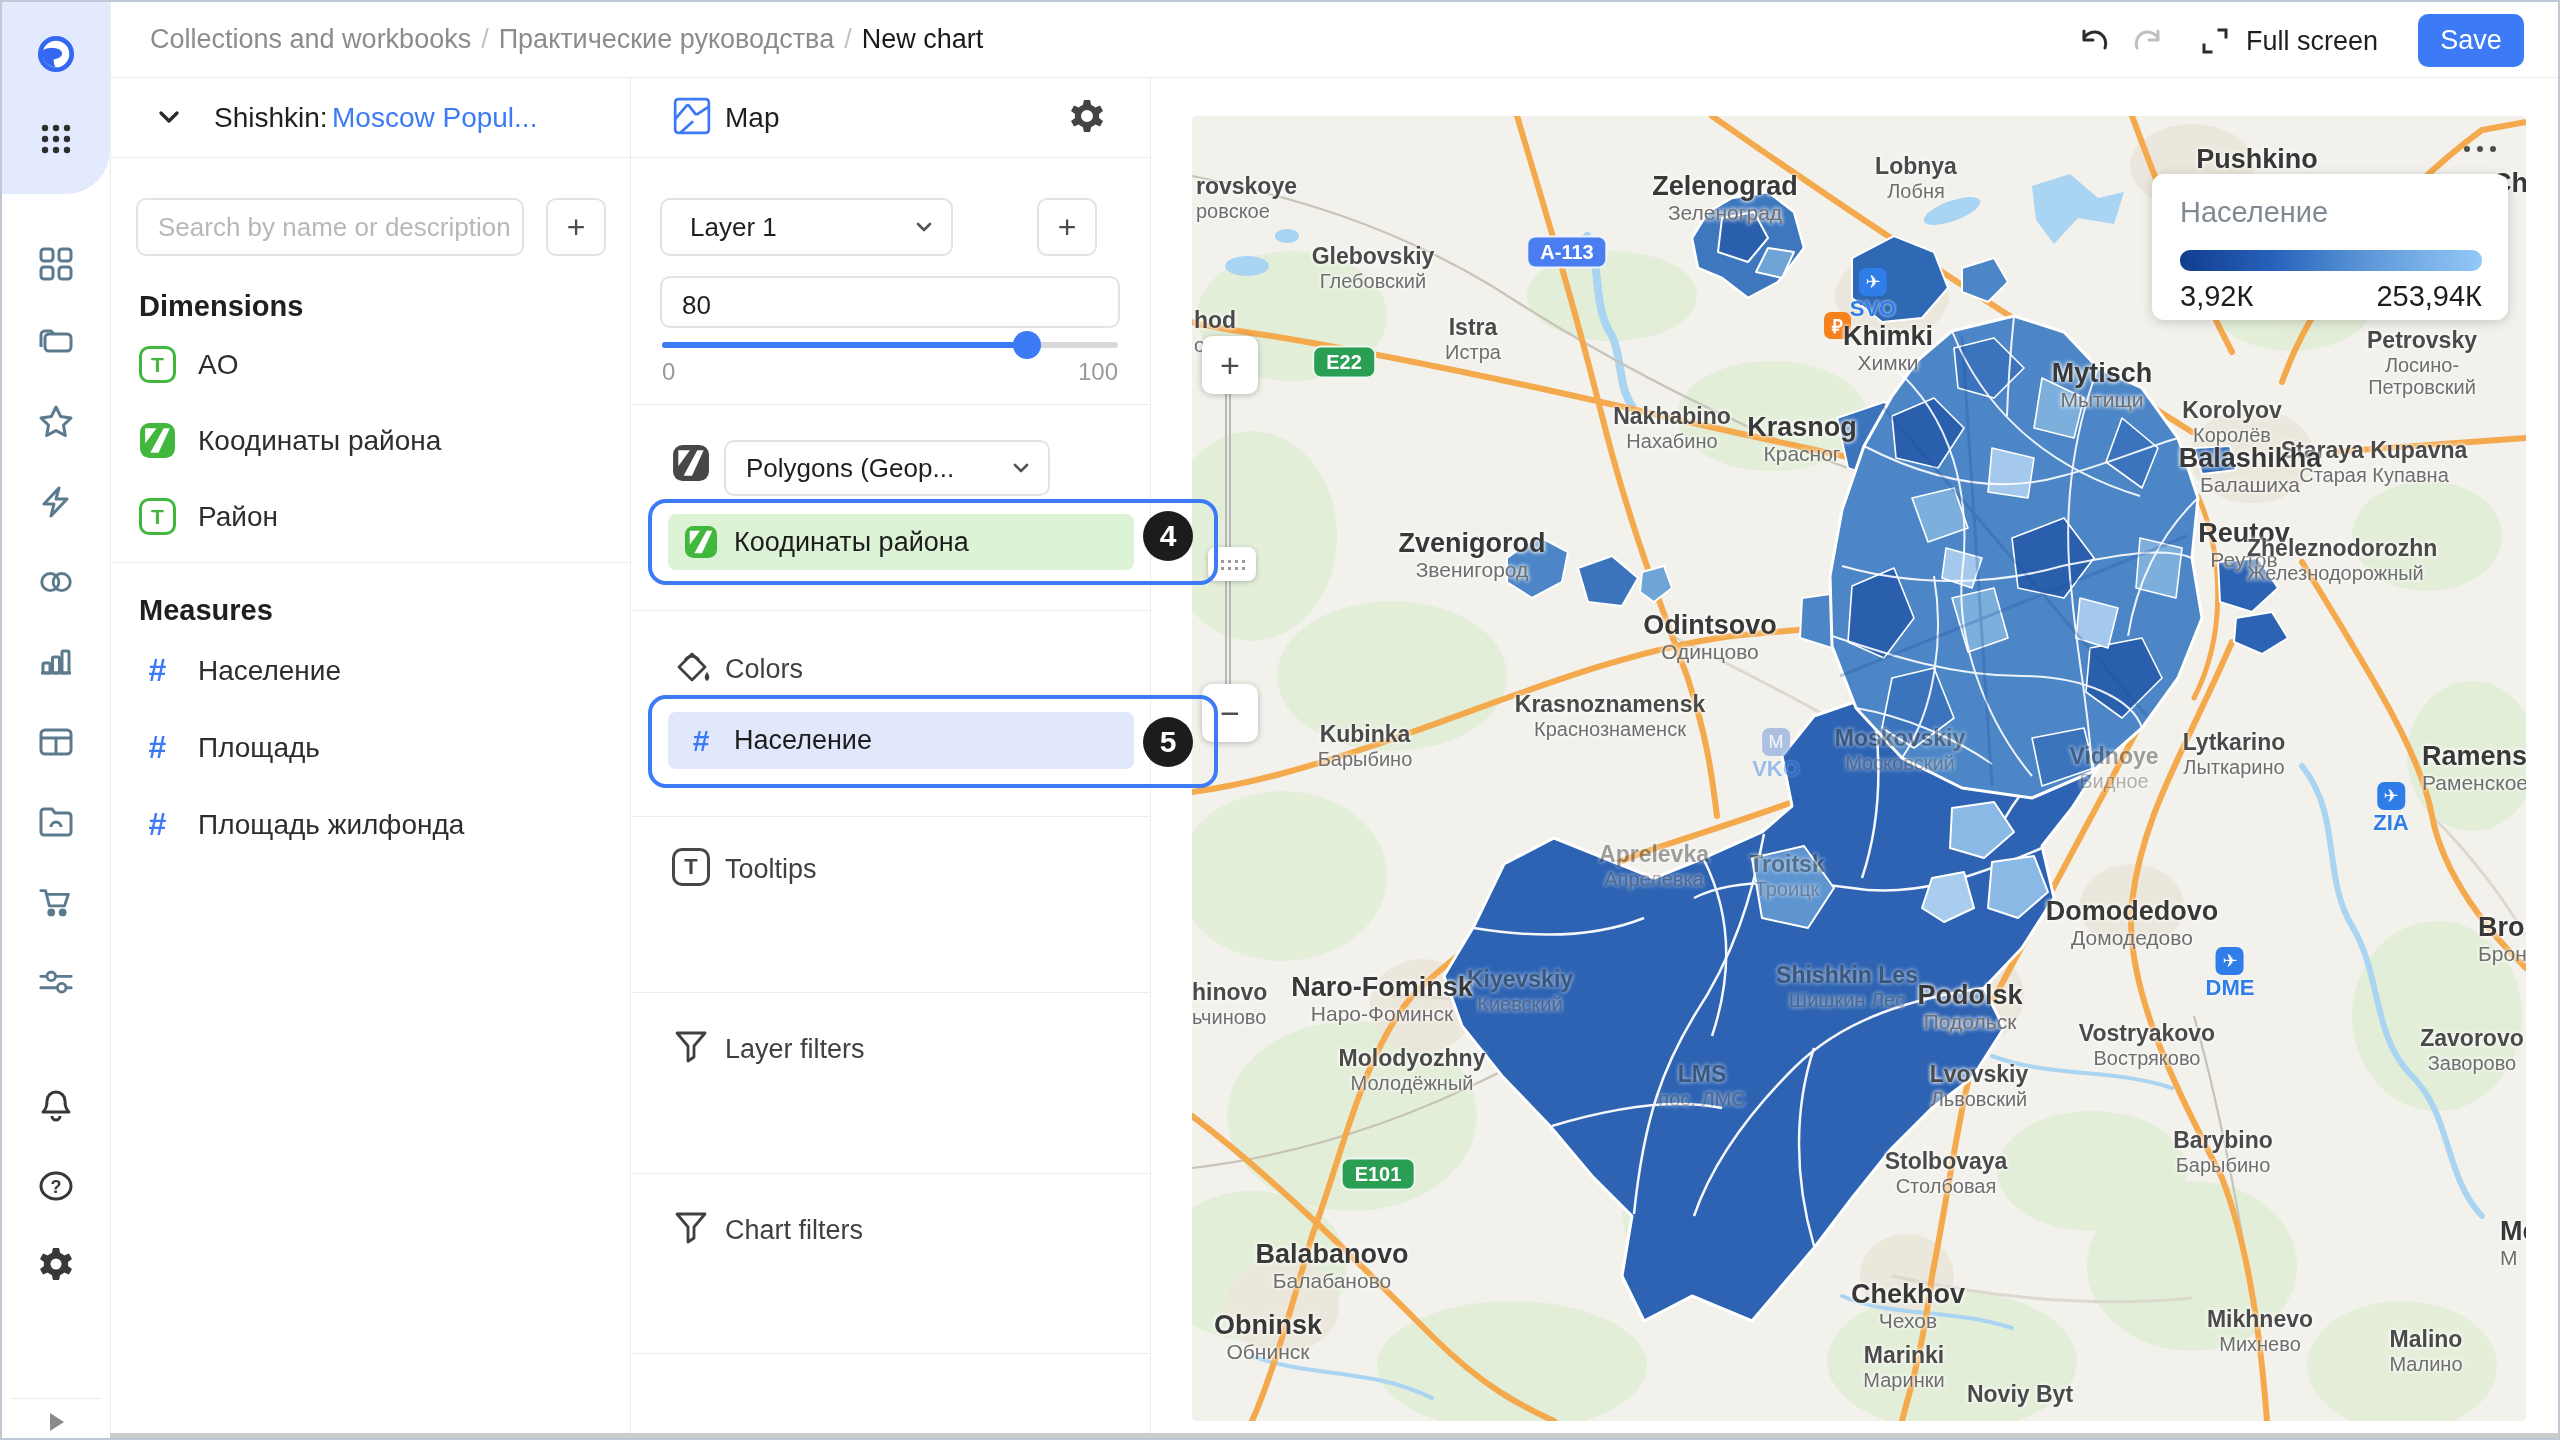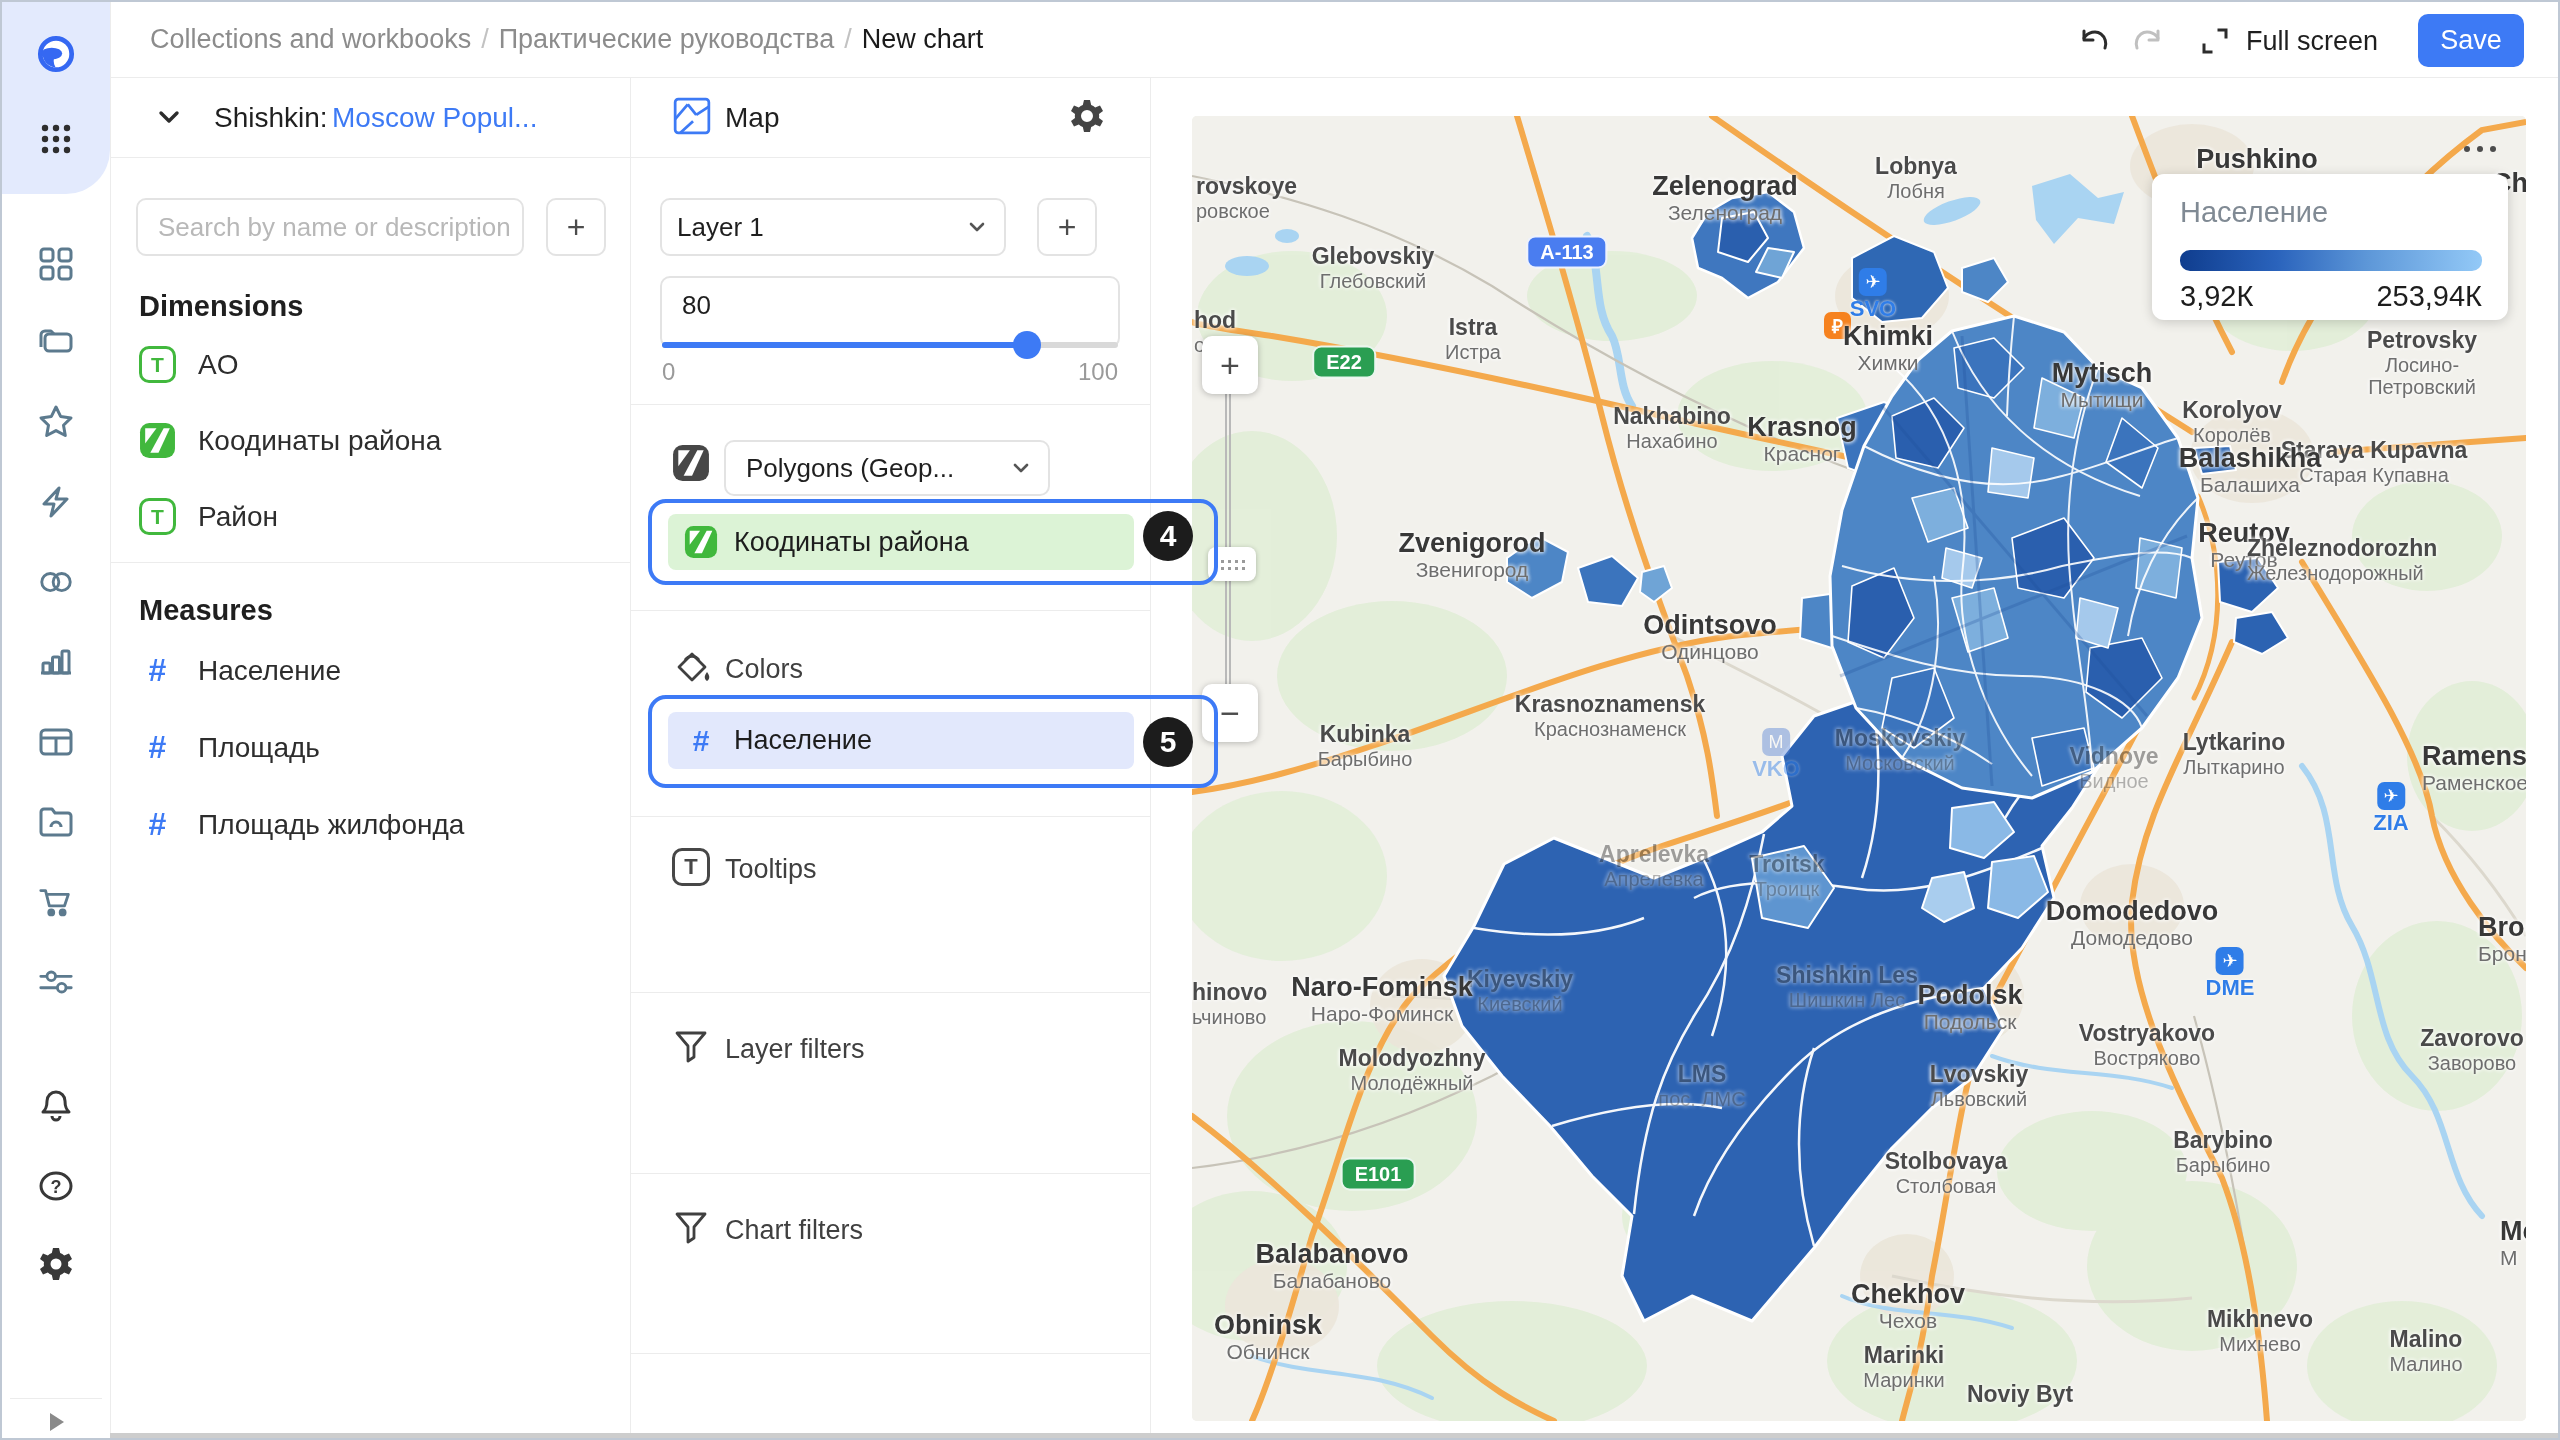--- a/index.html
+++ b/index.html
@@ -284,29 +284,29 @@
       </svg>
   </div>
   <div class="abs" style="left:723px;top:100px;font-size:28px;color:#1f1f1f">Map</div>
   <div class="abs" style="left:1066px;top:95px">
     <svg width="38" height="38" viewBox="-19 -19 38 38" fill="#444" fill-rule="evenodd">
         <path d="M -3,-16 L 3,-16 L 4.2,-11 A 11,11 0 0 1 8.2,-8.6 L 13,-10.6 L 16,-5 L 12,-2 A 11,11 0 0 1 12,2 L 16,5 L 13,10.6 L 8.2,8.6 A 11,11 0 0 1 4.2,11 L 3,16 L -3,16 L -4.2,11 A 11,11 0 0 1 -8.2,8.6 L -13,10.6 L -16,5 L -12,2 A 11,11 0 0 1 -12,-2 L -16,-5 L -13,-10.6 L -8.2,-8.6 A 11,11 0 0 1 -4.2,-11 Z M 0,-6 A 6,6 0 1 0 0,6 A 6,6 0 1 0 0,-6 Z"></path>
       </svg>
   </div>
   <div class="hline" style="left:628px;top:155px;width:520px"></div>
 
-  <div class="inputbox" style="left:658px;top:196px;width:346px;height:58px;justify-content:space-between;padding:0 16px 0 15px">
+  <div class="inputbox" style="left:658px;top:196px;width:293px;height:58px;justify-content:space-between;padding:0 16px 0 28px">
     <span>Layer 1</span>
     <svg class="chev" viewBox="0 0 22 22" fill="none" stroke="#555" stroke-width="2.6" stroke-linecap="round" stroke-linejoin="round">
         <path d="M5,8 L11,14 L17,8"></path>
       </svg>
   </div>
   <div class="sq-btn" style="left:1035px;top:196px;width:60px;height:58px">+</div>
 
-  <div class="slider-box" style="left:658px;top:274px;width:460px;height:72px">
+  <div class="slider-box" style="left:658px;top:274px;width:460px;height:52px">
     <div class="slider-val">80</div>
   </div>
   <div class="track" style="left:660px;top:340px;width:456px"></div>
   <div class="track-fill" style="left:660px;top:340px;width:365px"></div>
   <div class="knob" style="left:1011px;top:329px"></div>
   <div class="minmax" style="left:660px;top:356px">0</div>
   <div class="minmax" style="left:1116px;top:356px;transform:translateX(-100%)">100</div>
   <div class="hline" style="left:628px;top:402px;width:520px"></div>
 
   <svg class="abs" style="left:670px;top:442px" width="38" height="38" viewBox="0 0 36 36">

